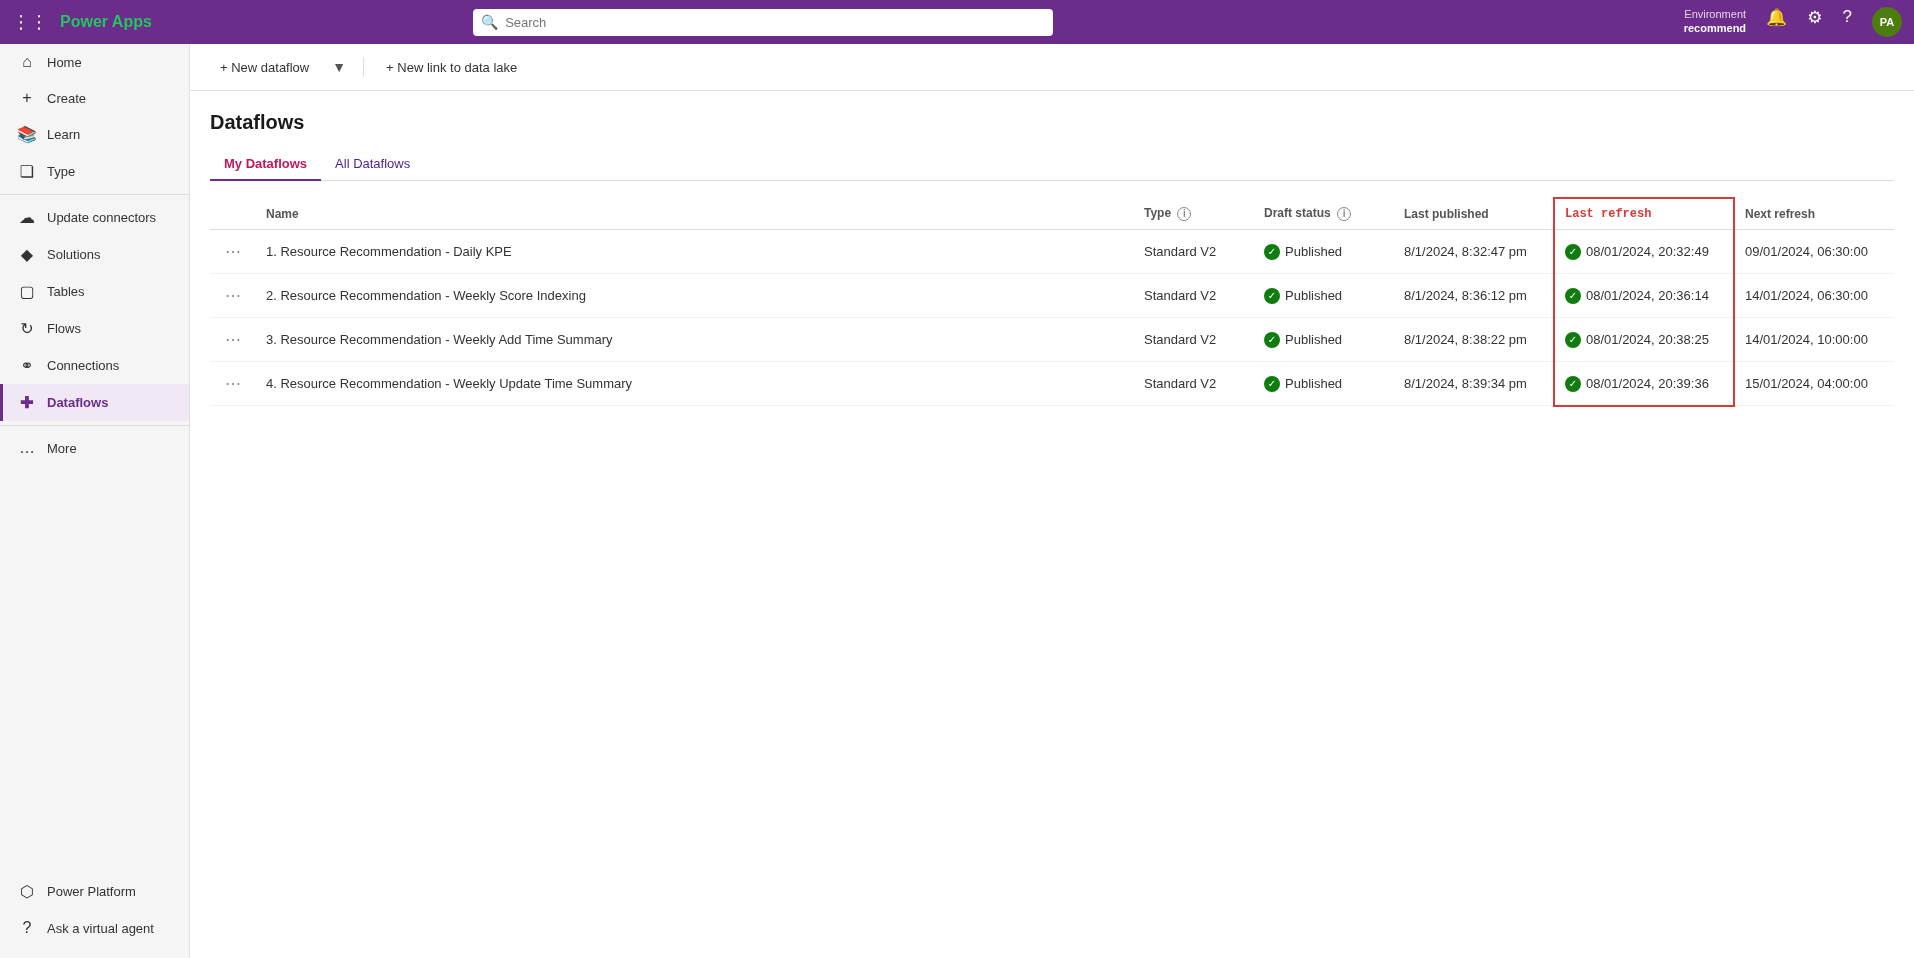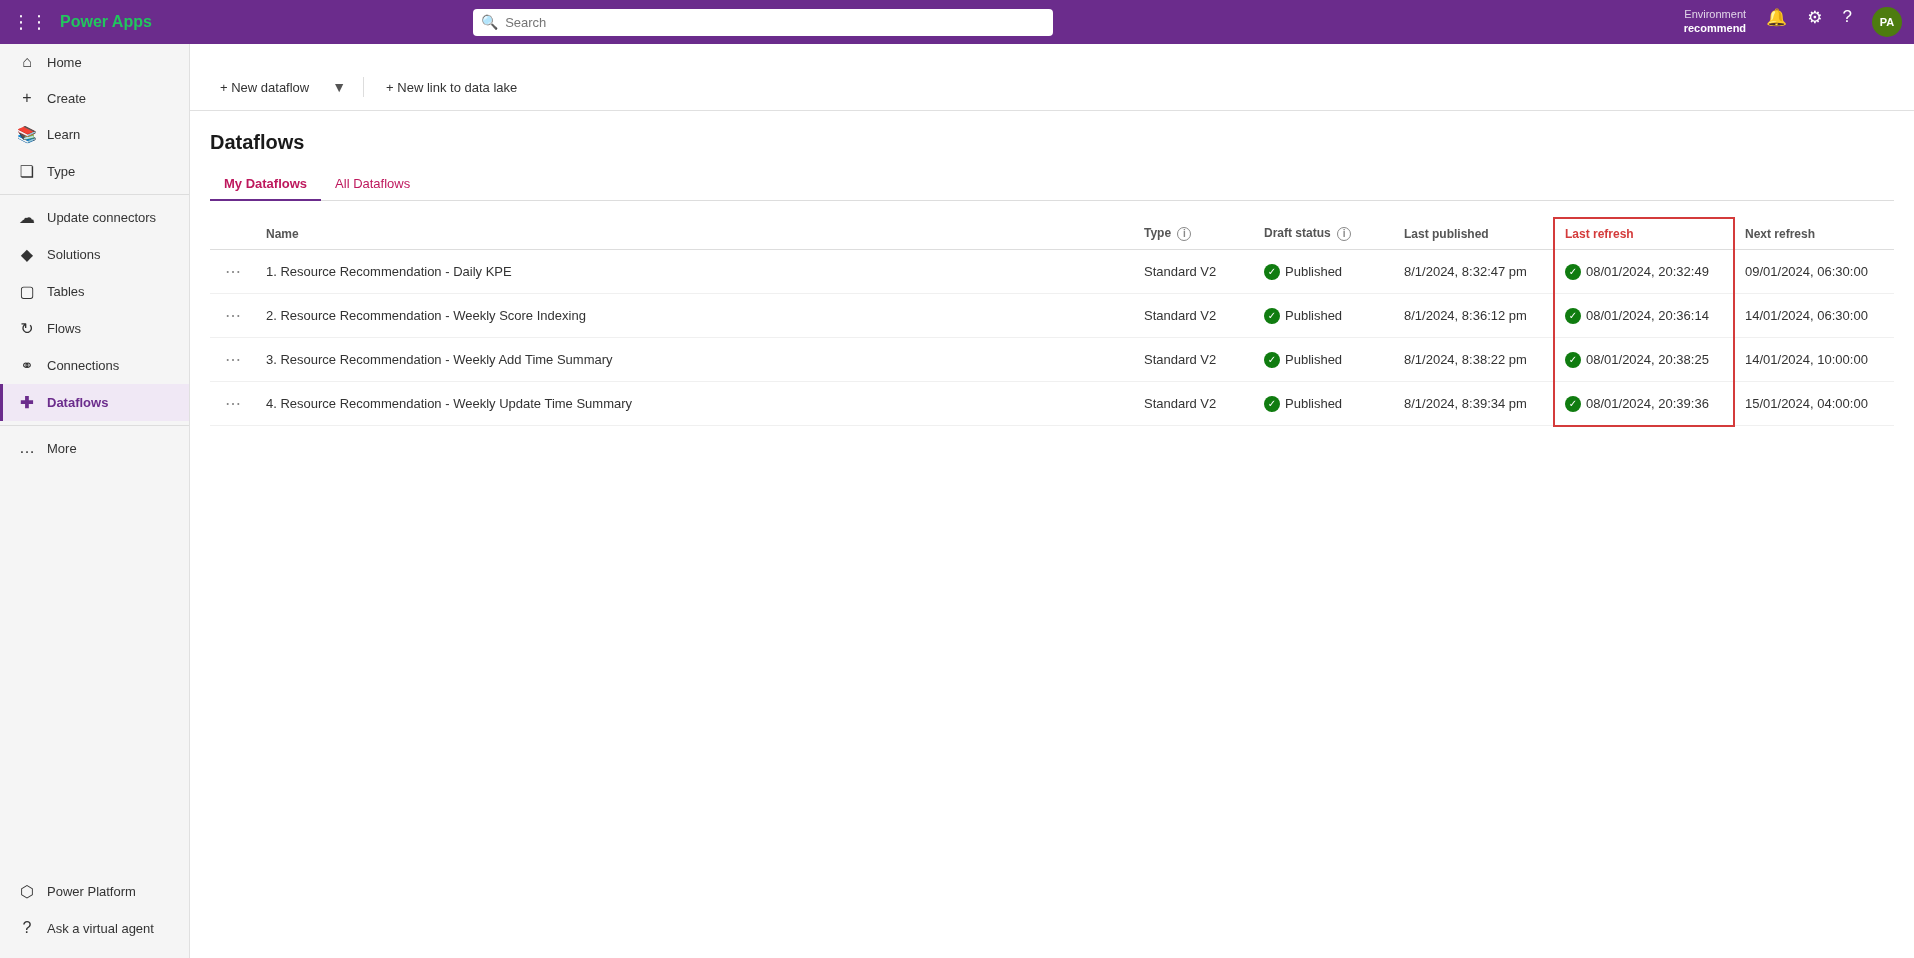--- a/index.html
+++ b/index.html
@@ -100,21 +100,20 @@
       background: white;
     }
     .toolbar {
       padding: 10px 20px;
       border-bottom: 1px solid #e0e0e0;
       display: flex;
       align-items: center;
       gap: 8px;
       background: white;
       flex-shrink: 0;
-      margin-top: 20px;
     }
     .toolbar-btn {
       display: flex;
       align-items: center;
       gap: 5px;
       padding: 5px 10px;
       border: none;
       background: none;
       cursor: pointer;
       font-size: 13px;
@@ -125,21 +124,21 @@
     .toolbar-dropdown { background: none; border: none; cursor: pointer; padding: 5px; font-size: 14px; color: #555; }
 
     .content { flex: 1; overflow-y: auto; padding: 20px; }
     .page-title { font-size: 20px; font-weight: 600; margin-bottom: 14px; color: #1a1a1a; }
 
     .tabs { display: flex; gap: 0; border-bottom: 1px solid #ddd; margin-bottom: 16px; }
     .tab {
       padding: 8px 14px;
       cursor: pointer;
       font-size: 13px;
-      color: #be185d;
+      color: #4c1d95;
       border-bottom: 2px solid transparent;
       margin-bottom: -1px;
     }
     .tab.active { color: #be185d; border-bottom: 2px solid #6b2c8c; font-weight: 600; }
 
     
     .dataflow-table { width: 100%; border-collapse: collapse; }
     .dataflow-table th {
       text-align: left;
       padding: 8px 10px;
@@ -195,20 +194,21 @@
       margin-left: 3px;
     }
 
     .table-wrapper { position: relative; }
   </style>
 <style>
   .dataflow-table thead tr th.col-lastrefresh {
     border-top: 2px solid #d43b3b;
     border-left: 2px solid #d43b3b;
     border-right: 2px solid #d43b3b;
+    font-family: Liberation Mono, monospace;
   }
   .dataflow-table tbody tr:last-child td.col-lastrefresh {
     border-bottom: 2px solid #d43b3b;
   }
 </style></head>
 <body>
 
 <div class="topbar">
   <span class="topbar-grid-icon">⋮⋮</span>
   <span class="topbar-logo">Power Apps</span>

